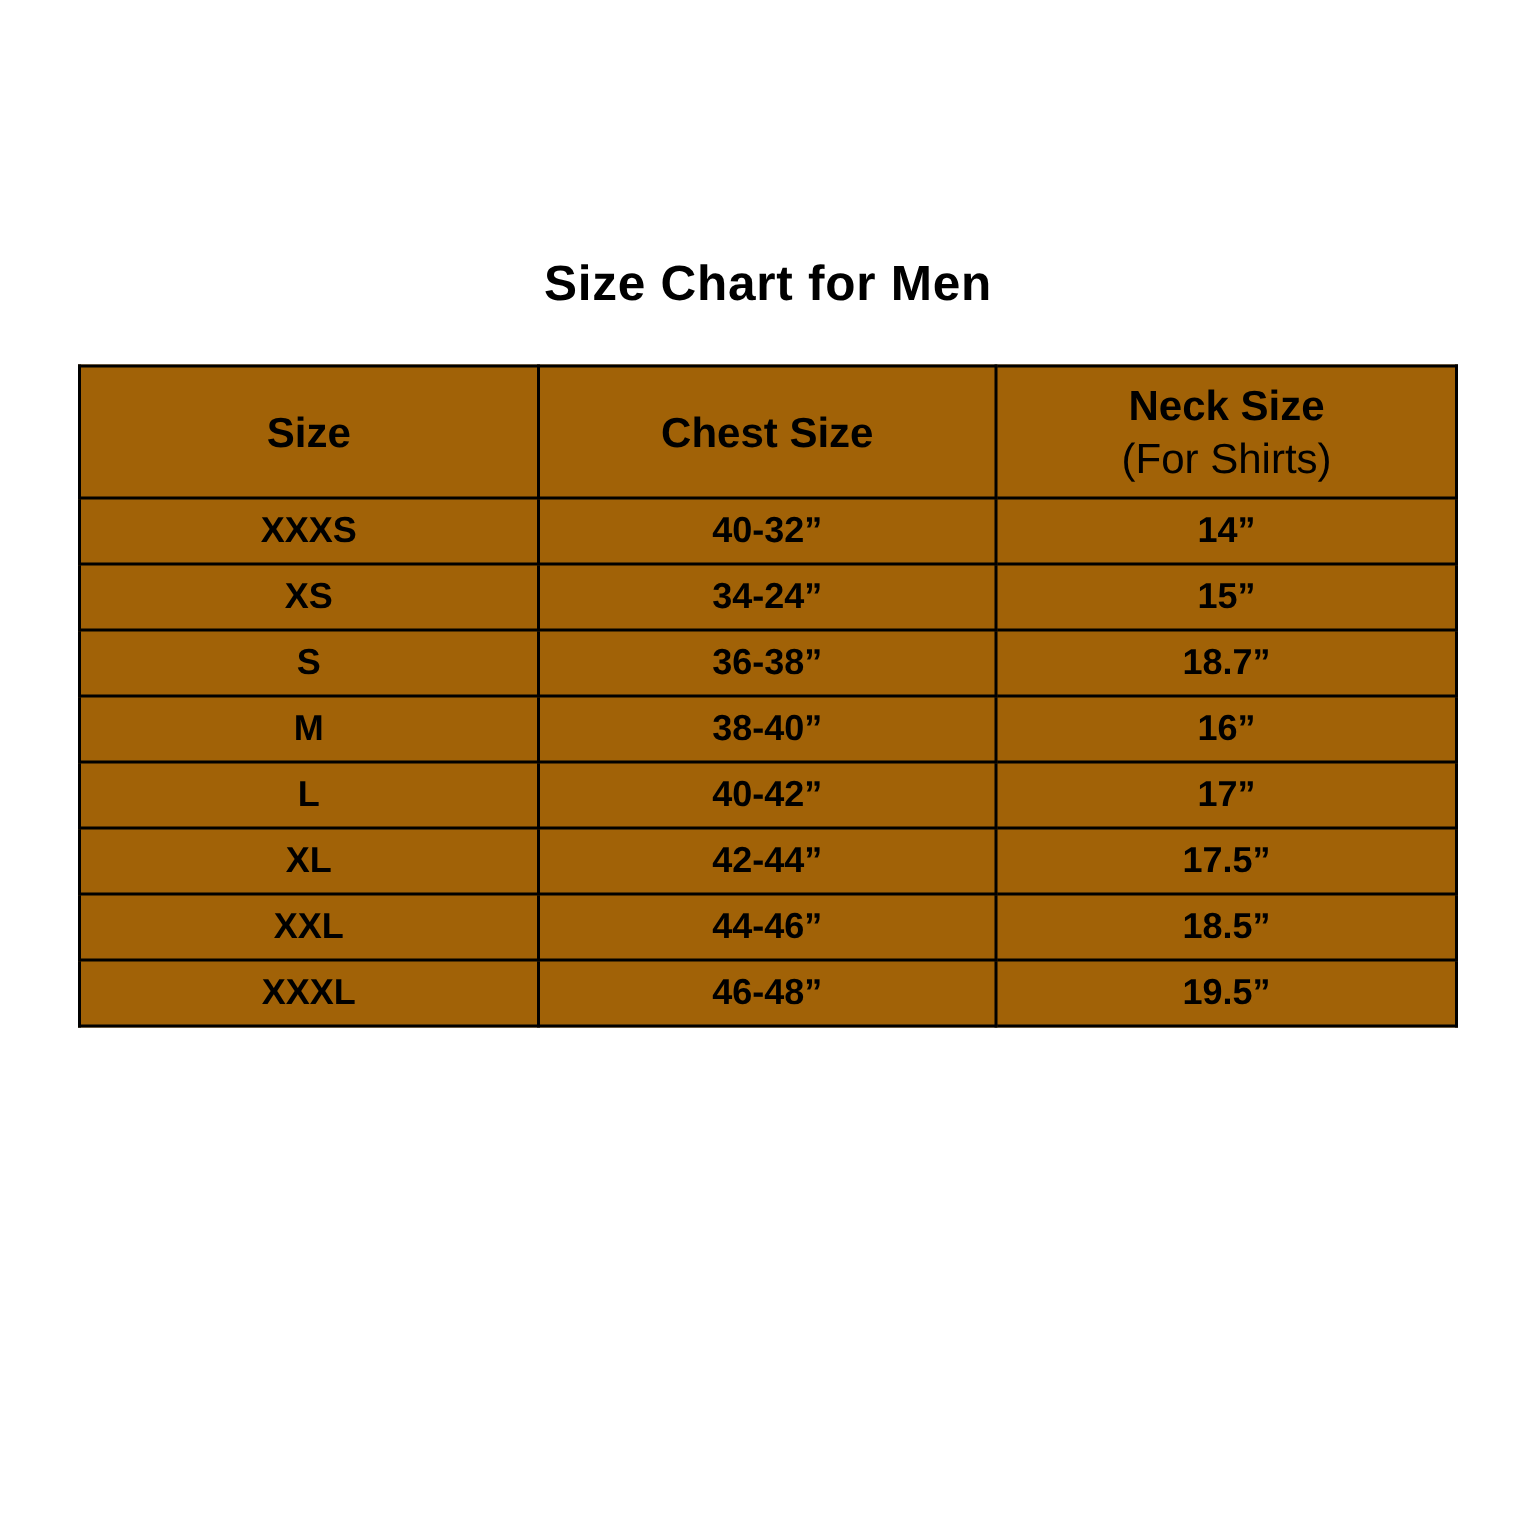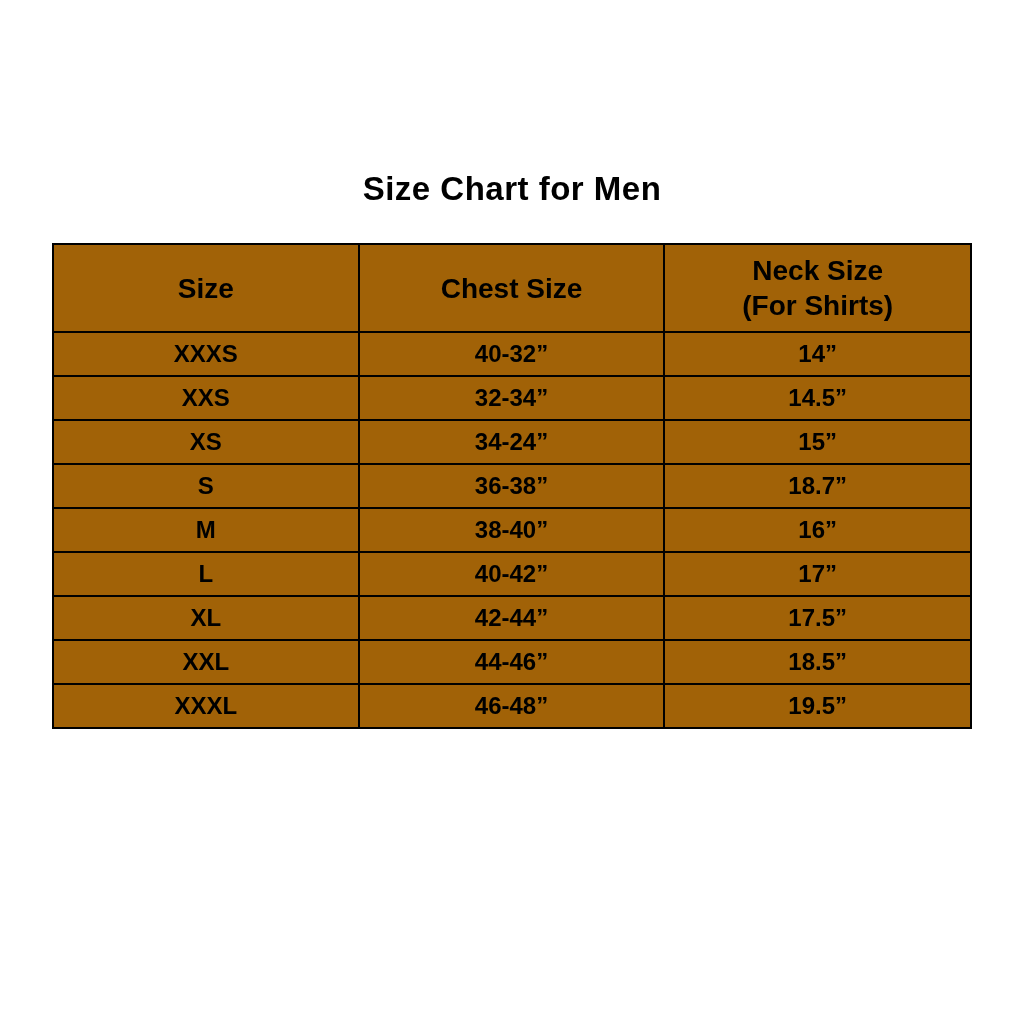--- a/index.html
+++ b/index.html
@@ -48,21 +48,21 @@
     font-size: 28px;
     line-height: 1.25;
   }
   table.size-table td {
     height: 44px;
     font-size: 24px;
   }
   .header-sub {
     display: block;
     font-size: 28px;
-    font-weight: bold;
+    font-weight: normal;
   }
 </style>
 </head>
 <body>
 
 <div class="canvas">
 
   <div class="chart-title">Size Chart for Men</div>
 
   <table class="size-table">
@@ -79,25 +79,20 @@
           <span>Neck Size</span>
           <span class="header-sub">(For Shirts)</span>
         </th>
       </tr>
     </thead>
     <tbody>
         <tr>
           <td>XXXS</td>
           <td>40-32”</td>
           <td>14”</td>
-        </tr>
-        <tr>
-          <td>XXS</td>
-          <td>32-34”</td>
-          <td>14.5”</td>
         </tr>
         <tr>
           <td>XS</td>
           <td>34-24”</td>
           <td>15”</td>
         </tr>
         <tr>
           <td>S</td>
           <td>36-38”</td>
           <td>18.7”</td>

